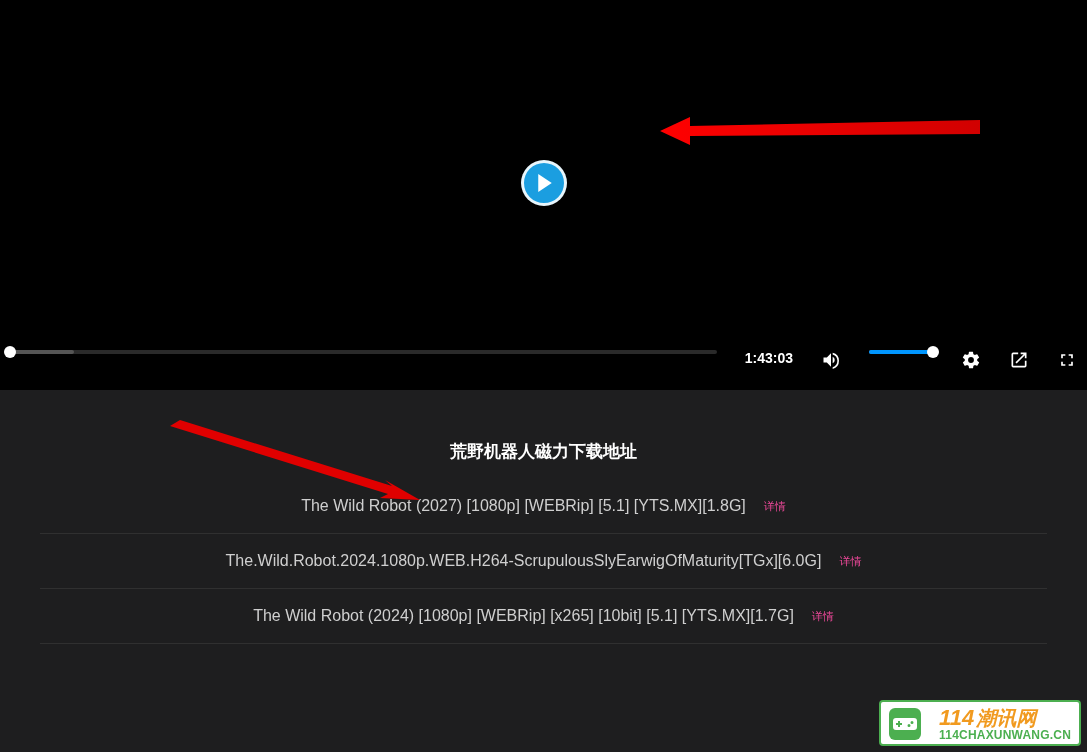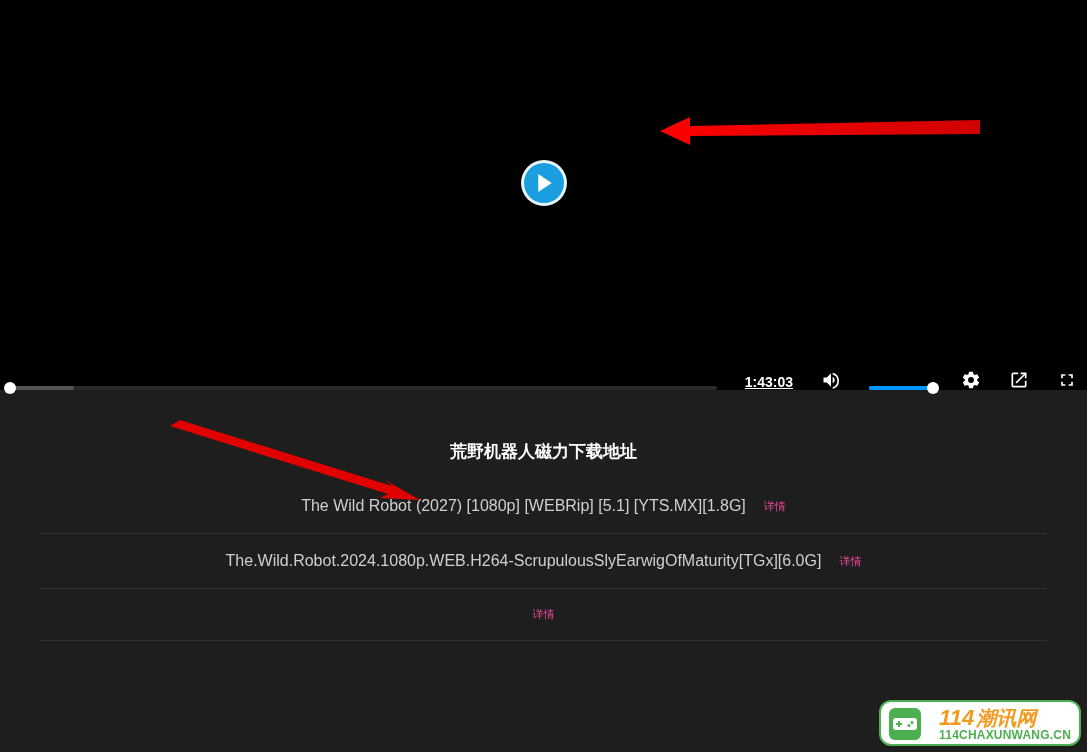--- a/index.html
+++ b/index.html
@@ -39,25 +39,24 @@
   .annot-arrow-2{
     position:absolute;
     left:170px;top:420px;
     width:250px;height:80px;
     pointer-events:none;
   }
 
   .controls{
     position:absolute;left:0;right:0;bottom:0;
     height:40px;
-    display:flex;align-items:flex-end;
+    display:flex;align-items:flex-start;
     padding:0 10px;
     gap:28px;
     font-size:14px;
-    text-decoration:underline;
   }
   .progress-track{
     flex:1;height:4px;background:#2a2a2a;position:relative;border-radius:2px;cursor:pointer;
   }
   .progress-buffer{
     position:absolute;left:0;top:0;height:100%;width:9%;background:#555;border-radius:2px;
   }
   .progress-thumb{
     position:absolute;left:0;top:50%;transform:translate(-50%,-50%);
     width:12px;height:12px;border-radius:50%;background:#fff;
@@ -87,21 +86,21 @@
   .dl-note{
     color:#7a7a7a;font-size:14px;padding:24px 0;
   }
   .dl-note .lnk{color:#cfcfcf;cursor:pointer;}
   .sep{color:#7a7a7a;}
 
   
   .watermark{
     position:absolute;right:6px;bottom:6px;
     background:#fff;border:2px solid #4caf50;
-    padding:5px 8px 3px 8px;border-radius:12px;
+    padding:5px 8px 3px 8px;border-radius:4px;
     display:flex;align-items:center;gap:18px;
     font-family:"Microsoft YaHei",sans-serif;
   }
   .wm-icon{
     width:32px;height:32px;border-radius:6px;background:#4caf50;
     display:flex;align-items:center;justify-content:center;font-size:20px;color:#fff;font-weight:bold;
   }
   .wm-icon svg{fill:#fff;}
   .wm-text{display:flex;flex-direction:column;line-height:1;}
   .wm-top{display:flex;align-items:baseline;gap:2px;}
@@ -174,20 +173,21 @@
 
   <div class="dl-item">
     <span class="dl-name">The Wild Robot (2027) [1080p] [WEBRip] [5.1] [YTS.MX][1.8G]</span>
     <span class="dl-detail">详情</span>
   </div>
   <div class="dl-item">
     <span class="dl-name">The.Wild.Robot.2024.1080p.WEB.H264-ScrupulousSlyEarwigOfMaturity[TGx][6.0G]</span>
     <span class="dl-detail">详情</span>
   </div>
   <div class="dl-item">
+    <span class="dl-name">The Wild Robot (2024) [1080p] [WEBRip] [x265] [10bit] [5.1] [YTS.MX][1.7G]</span>
     <span class="dl-detail">详情</span>
   </div>
 
 </div>
 
 <div class="watermark">
   <div class="wm-icon">
     <svg width="24" height="24" viewBox="0 0 24 24">
         <path d="M21 6H3a3 3 0 0 0-3 3v6a3 3 0 0 0 3 3h18a3 3 0 0 0 3-3V9a3 3 0 0 0-3-3ZM9 13H7v2H5v-2H3v-2h2V9h2v2h2Zm7 2a1.5 1.5 0 1 1 1.5-1.5A1.5 1.5 0 0 1 16 15Zm3-3a1.5 1.5 0 1 1 1.5-1.5A1.5 1.5 0 0 1 19 12Z"></path>
       </svg>

